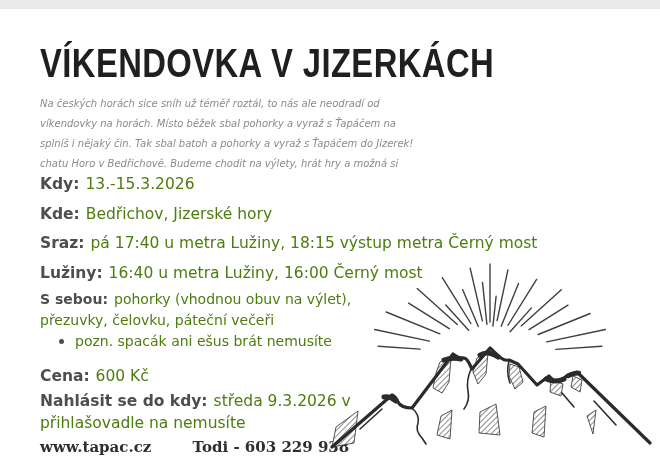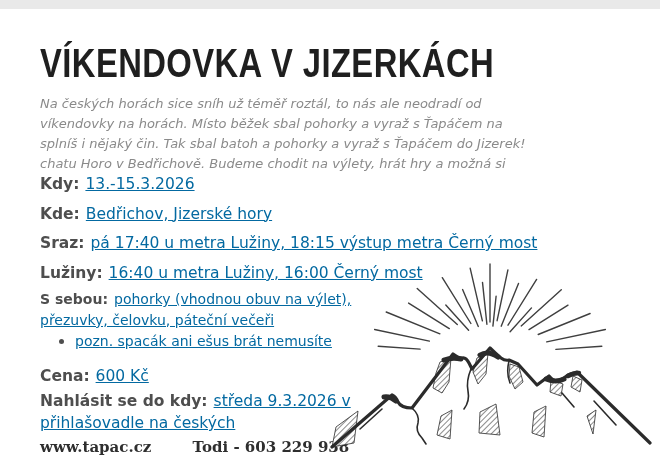--- a/index.html
+++ b/index.html
@@ -8,27 +8,27 @@
     font-family:"DejaVu Sans", sans-serif; overflow:hidden; margin:9px auto;
   }
   .title {
     position:absolute; left:40px; top:34px; margin:0;
     font-family:"Liberation Sans", sans-serif; font-weight:bold;
     font-size:41px; line-height:41px; color:#1f1f1f; white-space:nowrap;
     transform:scaleX(0.80); transform-origin:left top; letter-spacing:0.5px;
   }
   .intro {
     position:absolute; left:40px; top:85px; font-style:italic;
-    font-size:13px; line-height:20px; color:#8a8a8a; white-space:nowrap;
+    font-size:10px; line-height:20px; color:#8a8a8a; white-space:nowrap;
   }
   .intro div { white-space:nowrap; }
   .details { position:absolute; left:40px; top:165px; }
   .row { white-space:nowrap; line-height:21px; margin-bottom:8.5px; font-size:15.5px; }
   .lbl { font-weight:bold; color:#4e4e4e; margin-right:6px; }
-  .val { color:#0369a1;text-decoration:underline; }
+  .val { color:#4d7c0f; }
   .packing { position:absolute; left:40px; top:280px; font-size:14px; line-height:20.5px; width:370px; }
   .packing .pline { white-space:nowrap; }
   .bullet { display:flex; align-items:flex-start; margin-top:1px; }
   .dot { width:5px; height:5px; border-radius:50%; background:#4e4e4e; margin:8px 11px 0 19px; flex:0 0 auto; }
   .price { position:absolute; left:40px; top:357px; }
   .signup { position:absolute; left:40px; top:381px; font-size:15.5px; line-height:22px; }
   .signup div { white-space:nowrap; }
   .footer {
     position:absolute; left:40px; top:429px;
     font-family:"DejaVu Serif", serif; font-weight:bold; font-size:15px; color:#2e2e2e;
@@ -77,21 +77,21 @@
   </div>
 
   <div class="row price">
     <span class="lbl">Cena:</span><span class="val">600 Kč</span>
   </div>
 
   <div class="signup">
     <div>
       <span class="lbl">Nahlásit se do kdy:</span><span class="val">středa 9.3.2026 v</span>
     </div>
-    <div class="val">přihlašovadle na českých</div>
+    <div class="val">přihlašovadle na nemusíte</div>
   </div>
 
   <div class="footer">
     <span class="site">www.tapac.cz</span>
     <span class="phone">Todi - 603 229 938</span>
   </div>
 
   <svg class="mountain" width="330" height="222" viewBox="0 0 330 222" xmlns="http://www.w3.org/2000/svg">
     <defs>
       <pattern id="hatch" patternUnits="userSpaceOnUse" width="4" height="4" patternTransform="rotate(45)">

